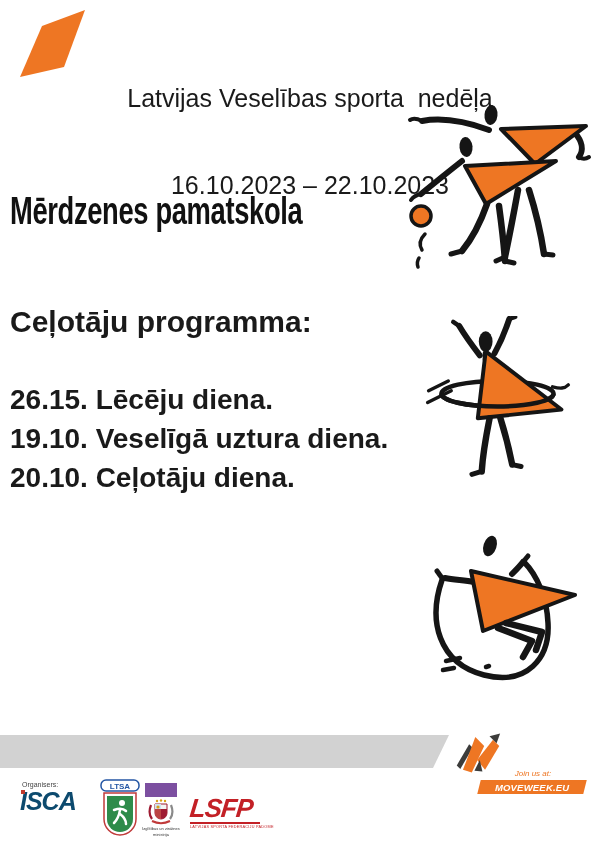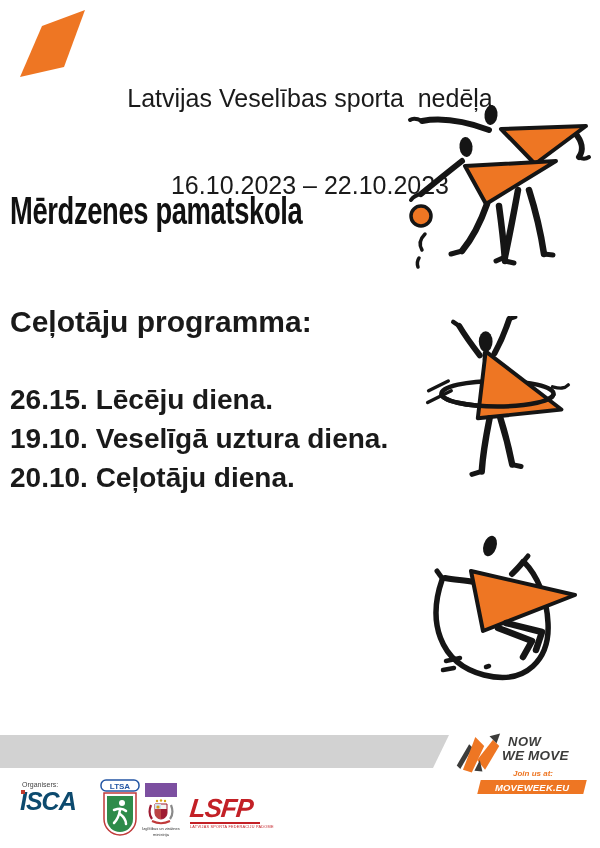--- a/index.html
+++ b/index.html
@@ -43,21 +43,21 @@
   }
   #nwm-mark{position:absolute;left:455px;top:731px;}
   .nwm-text{
     position:absolute;left:502px;top:735px;width:95px;
     font-style:italic;font-weight:900;color:#3c3c3b;line-height:1;
   }
   .nwm-line1{font-size:13px;letter-spacing:0.5px;padding-left:6px;}
   .nwm-line2{font-size:13.5px;letter-spacing:0.2px;margin-top:1px;}
   .nwm-join{
     position:absolute;left:480px;top:769px;width:106px;text-align:center;
-    font-size:8px;font-style:italic;font-weight:700;color:#EE7623;
+    font-size:8px;font-style:italic;font-weight:400;color:#EE7623;
   }
   .nwm-banner{
     position:absolute;left:479px;top:780px;width:106px;height:14px;
     background:#EE7623;transform:skewX(-14deg);
     display:flex;align-items:center;justify-content:center;
   }
   .nwm-banner span{
     transform:skewX(14deg);display:block;
     font-size:9.5px;font-style:italic;font-weight:900;color:#fff;letter-spacing:0.2px;
   }
@@ -190,24 +190,20 @@
   <div class="gray-bar"></div>
 
   <svg id="nwm-mark" width="46" height="44" viewBox="0 0 52 46" aria-hidden="true">
     <polygon points="2,37 16,13 20,17 6,41" fill="#3c3c3b"></polygon>
     <polygon points="9,42 23,5 33,15 19,45" fill="#EE7623"></polygon>
     <polygon points="25,31 43,8 50,15 34,42" fill="#EE7623"></polygon>
     <polygon points="39,4 51,1 47,12" fill="#3c3c3b"></polygon>
     <polygon points="22,43 28,31 31,44" fill="#3c3c3b"></polygon>
   </svg>
 
-  <div class="nwm-text">
-    <div class="nwm-line1">NOW</div>
-    <div class="nwm-line2">WE MOVE</div>
-  </div>
   <div class="nwm-join">Join us at:</div>
   <div class="nwm-banner">
     <span>MOVEWEEK.EU</span>
   </div>
 
   <div class="organisers-label">Organisers:</div>
 
   <div class="isca-wrap">
     <div class="isca-dot"></div>
     <div class="isca-text">ISCA</div>

